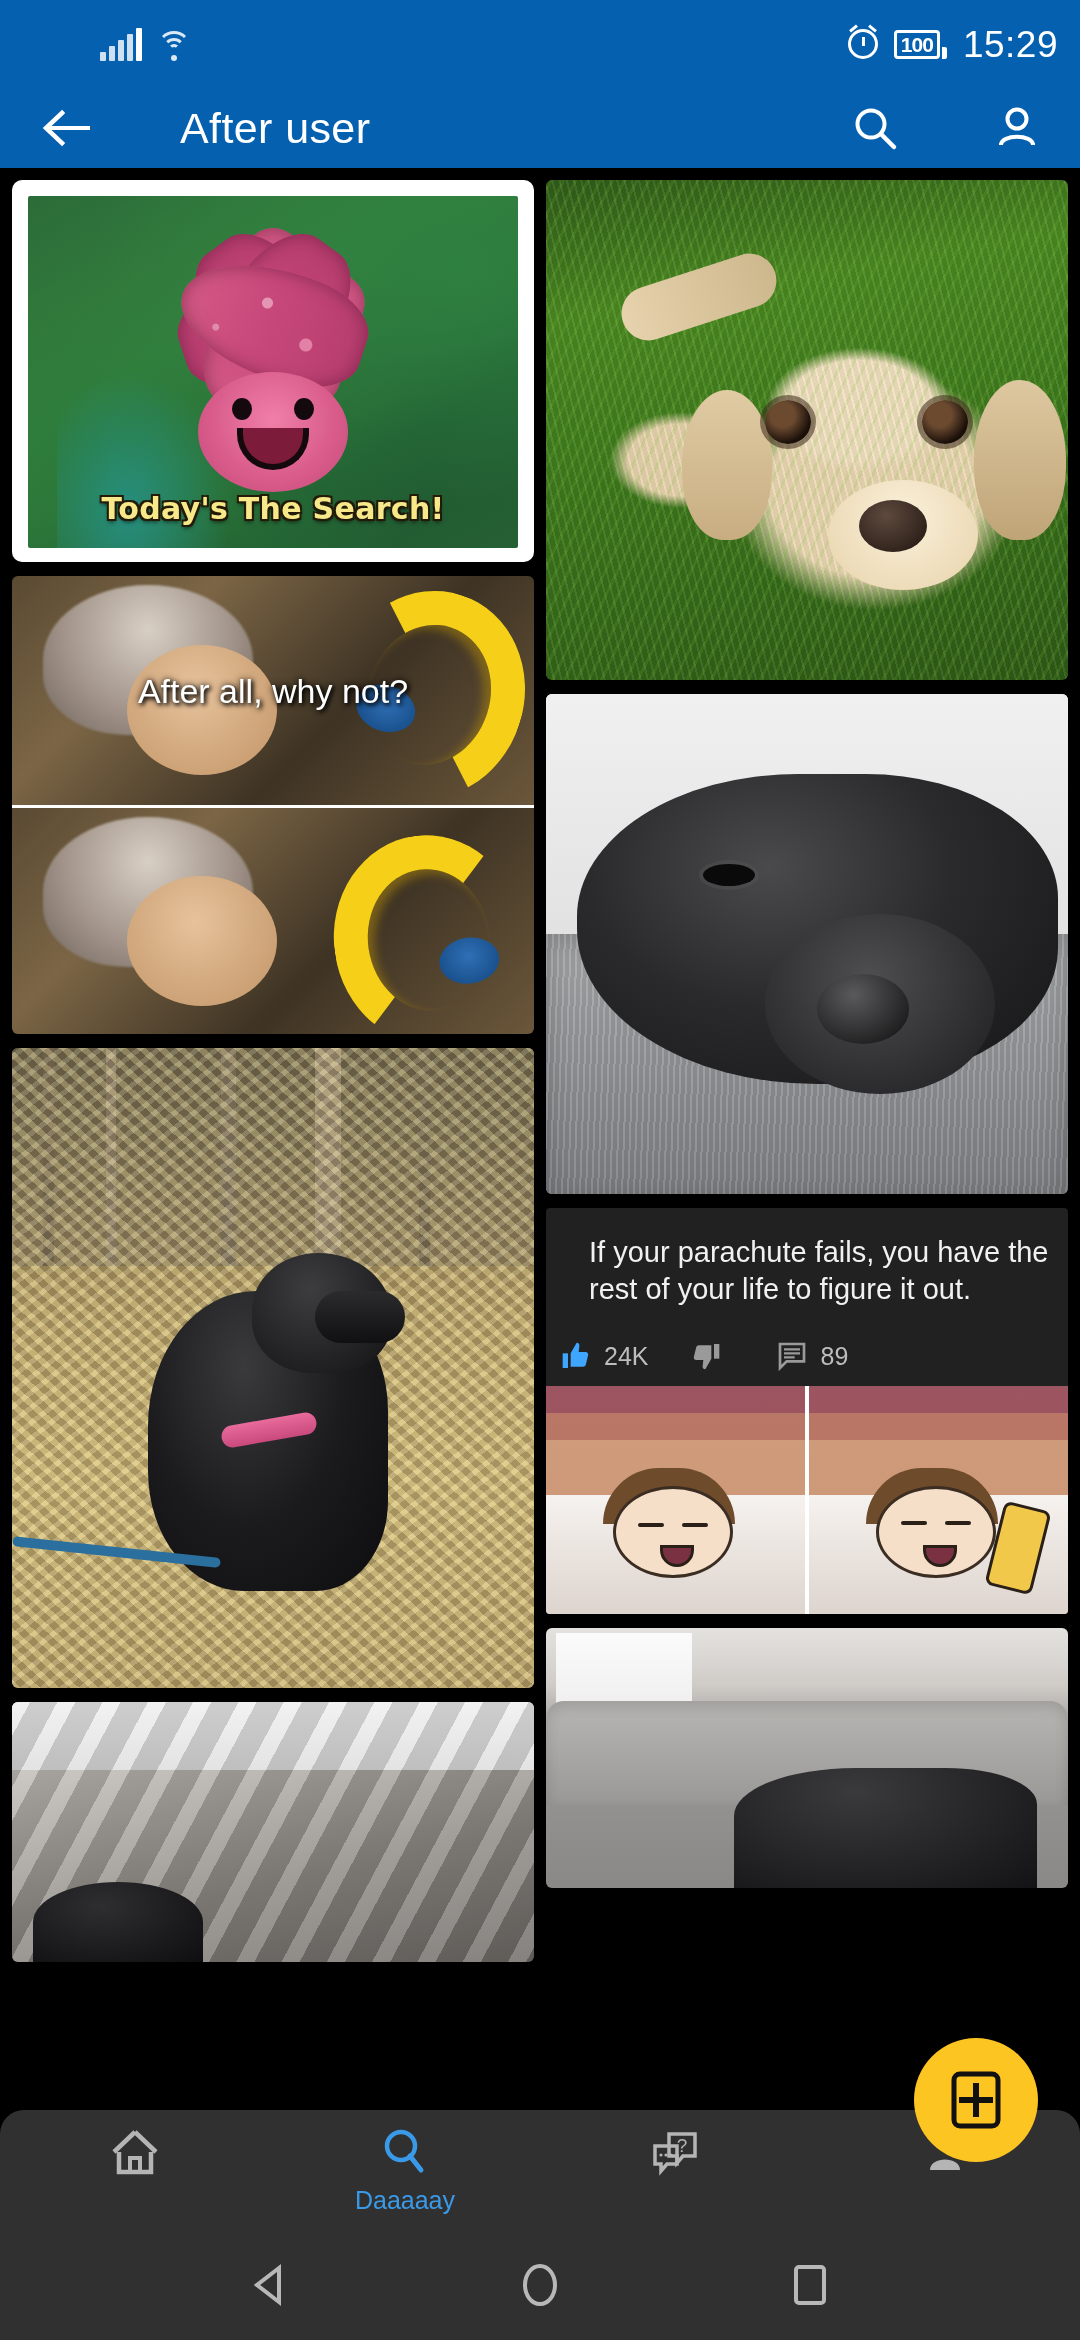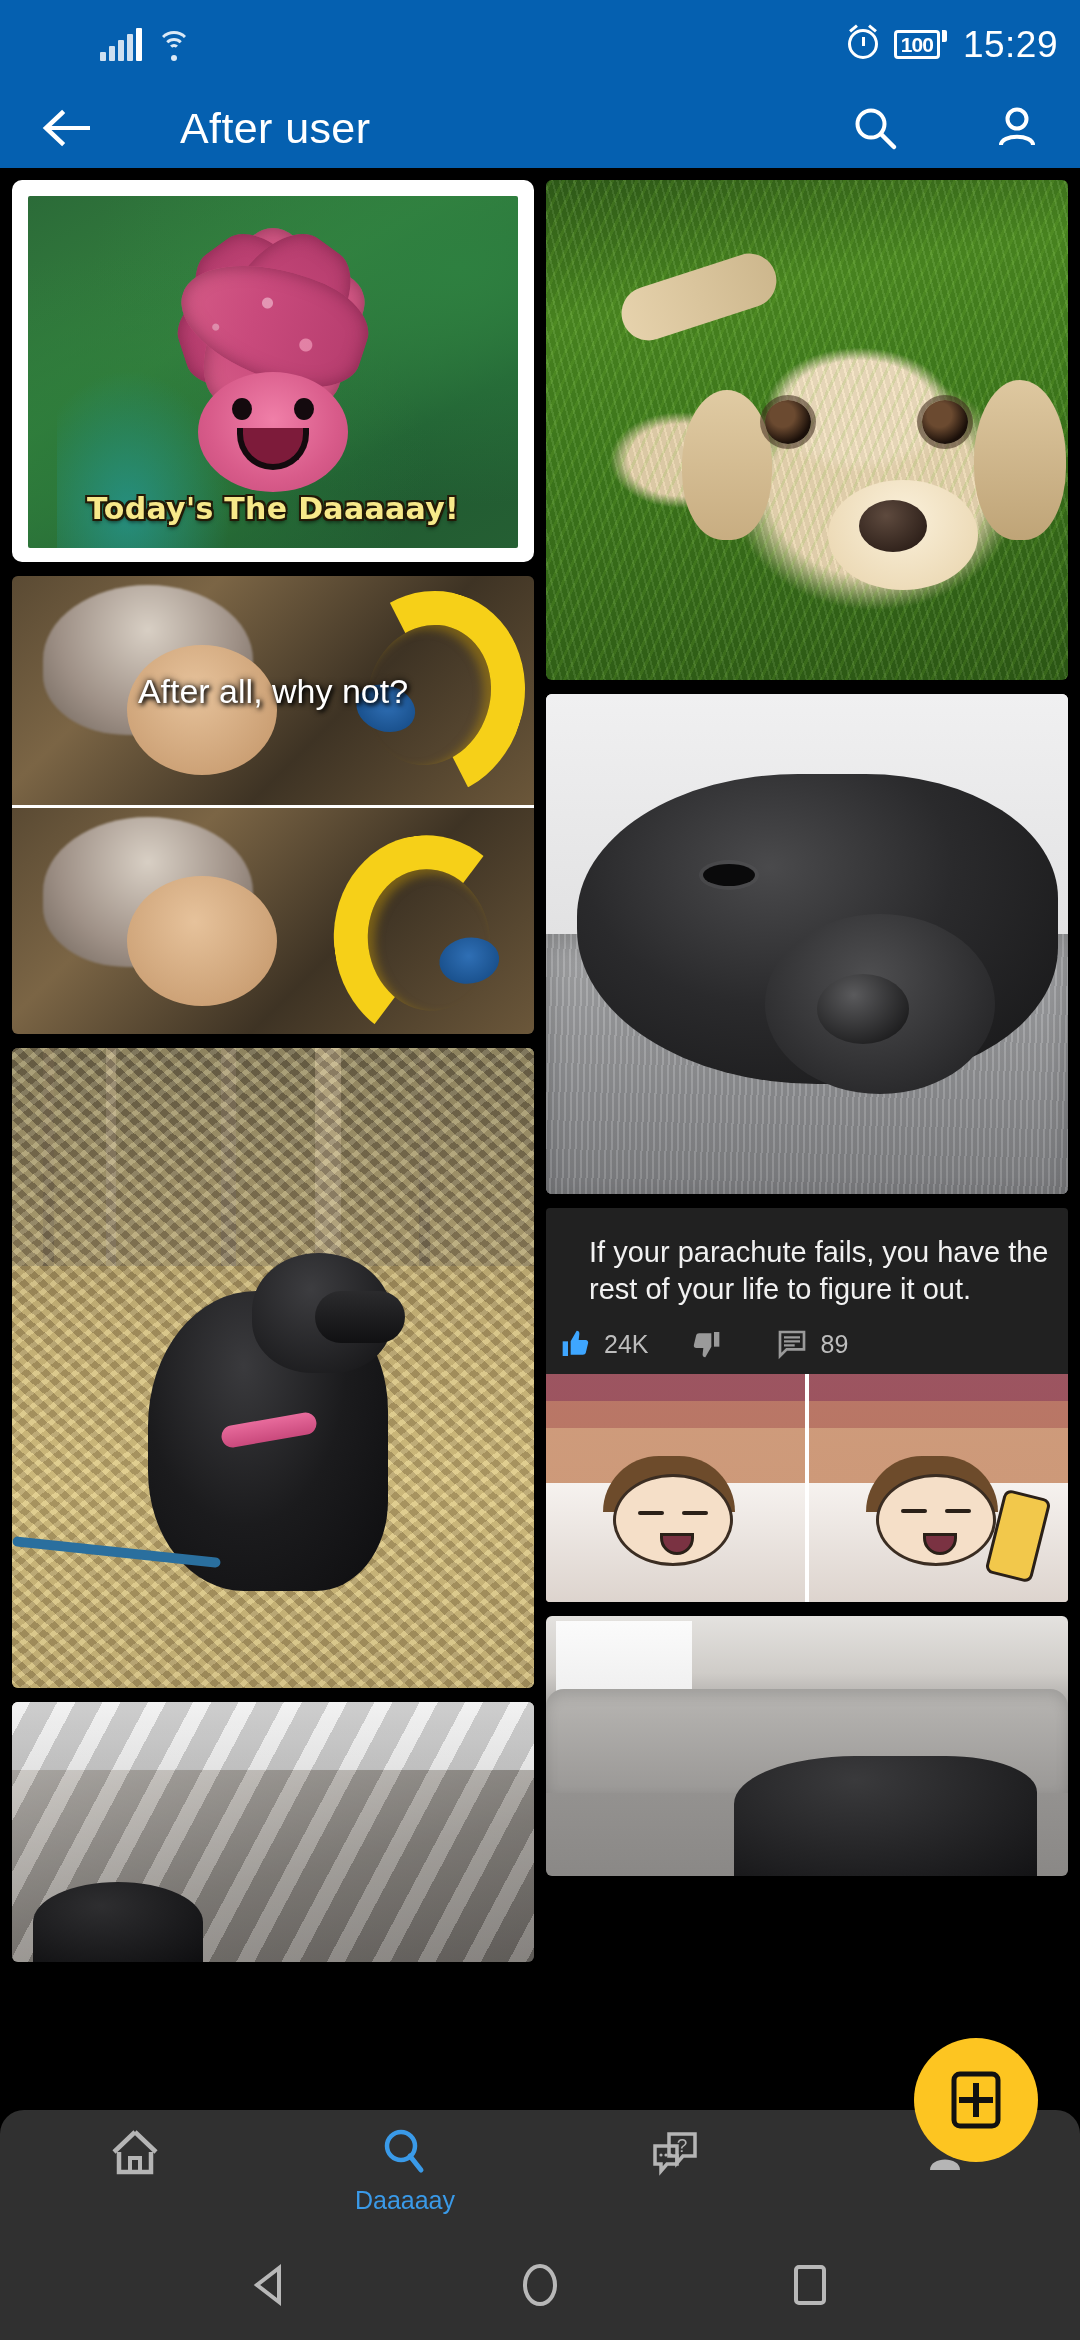--- a/index.html
+++ b/index.html
@@ -35,21 +35,21 @@
   .wifi span.a{ width:34px; height:34px; top:2px; }
   .wifi span.b{ width:22px; height:22px; top:9px; }
   .wifi span.c{ width:11px; height:11px; top:15px; }
   .wifi .dot{ position:absolute; left:50%; transform:translateX(-50%); bottom:0; width:6px;height:6px;border-radius:50%;background:#dbe9f6;border:none;}
   .sb-right{ position:absolute; right:22px; display:flex; align-items:center; gap:16px; }
   .alarm{ width:30px; height:30px; border:3px solid #fff; border-radius:50%; position:relative; }
   .alarm::before,.alarm::after{content:""; position:absolute; width:9px;height:3px;background:#fff; top:-5px; }
   .alarm::before{ left:-2px; transform:rotate(-40deg); }
   .alarm::after{ right:-2px; transform:rotate(40deg); }
   .alarm i{ position:absolute; left:11px; top:5px; width:3px; height:9px; background:#fff; }
-  .batt{ position:relative; display:flex; align-items:flex-start; }
+  .batt{ position:relative; display:flex; align-items:flex-end; }
   .batt .body{
     border:3px solid #fff; border-radius:4px; padding:1px 4px;
     font-size:21px; line-height:21px; font-weight:700; letter-spacing:-1px;
   }
   .batt .tip{ width:5px; height:12px; background:#fff; border-radius:0 2px 2px 0; margin-left:2px;}
   .clock{ font-size:37px; line-height:37px; letter-spacing:0.5px; }
 
   
   .appbar{
     position:absolute; top:88px; left:0; width:1080px; height:80px;
@@ -224,21 +224,21 @@
 
   
   .ytcard{ background:#212121; border-radius:4px; overflow:hidden; }
   .yt-top{ padding:16px 14px 14px 14px; }
   .yt-head{ display:flex; align-items:center; gap:12px; }
   .yt-av{ width:42px;height:42px;border-radius:50%;flex:0 0 auto;
     background:radial-gradient(circle at 35% 30%, #4a5fd8 0%, #1d2a8c 55%, #0c1245 100%); }
   .yt-name{ height:20px; width:128px; background:#0b0b0b; border-radius:2px; }
   .yt-age{ color:#a3a3a3; font-size:23px; margin-left:2px; }
   .yt-body{ color:#f1f1f1; font-size:29px; line-height:37px; margin-top:10px;margin-left:29px; }
-  .yt-actions{ display:flex; align-items:center; gap:12px; margin-top:20px; }
+  .yt-actions{ display:flex; align-items:center; gap:12px; margin-top:32px; }
   .yt-act{ display:flex; align-items:center; gap:12px; color:#bdbdbd; font-size:25px; }
   .yt-act.sp{ margin-left:30px; }
   .yt-img{ display:flex; height:228px; }
   .yt-img .half{ flex:1; position:relative; overflow:hidden; }
   .yt-img .half+.half{ border-left:4px solid #fff; }
   .cartoon1{ background:linear-gradient(180deg,#f0e7e0 0%, #e8d8cf 40%, #d9c6bb 100%); }
   .cartoon2{ background:linear-gradient(180deg,#efe6df 0%, #e6d4ca 40%, #d6c2b6 100%); }
   .c-room{ position:absolute; left:0; right:0; top:0; height:54%;
     background:linear-gradient(180deg,#8e3b4a 0 22%, #b06452 22% 44%, #c98f6b 44% 100%); opacity:.85; }
   .c-bed{ position:absolute; left:0; right:0; bottom:0; height:52%;
@@ -362,21 +362,21 @@
             <div class="arm a2"></div>
             <div class="arm a3"></div>
           <div class="arm a4"></div>
             <div class="arm a5"></div>
           <div class="sface">
             <div class="eye l"></div>
               <div class="eye r"></div>
             <div class="smile"></div>
           </div>
         </div>
-        <div class="star-cap">Today's The Daaaaay!</div>
+        <div class="star-cap">Today's The Search!</div>
       </div>
     </div>
 
     <div class="card bilbo">
       <div class="bil-pane">
         <div class="bil-hair"></div>
           <div class="bil-face"></div>
         <div class="banana">
             <div class="bansticker"></div>
           </div>

